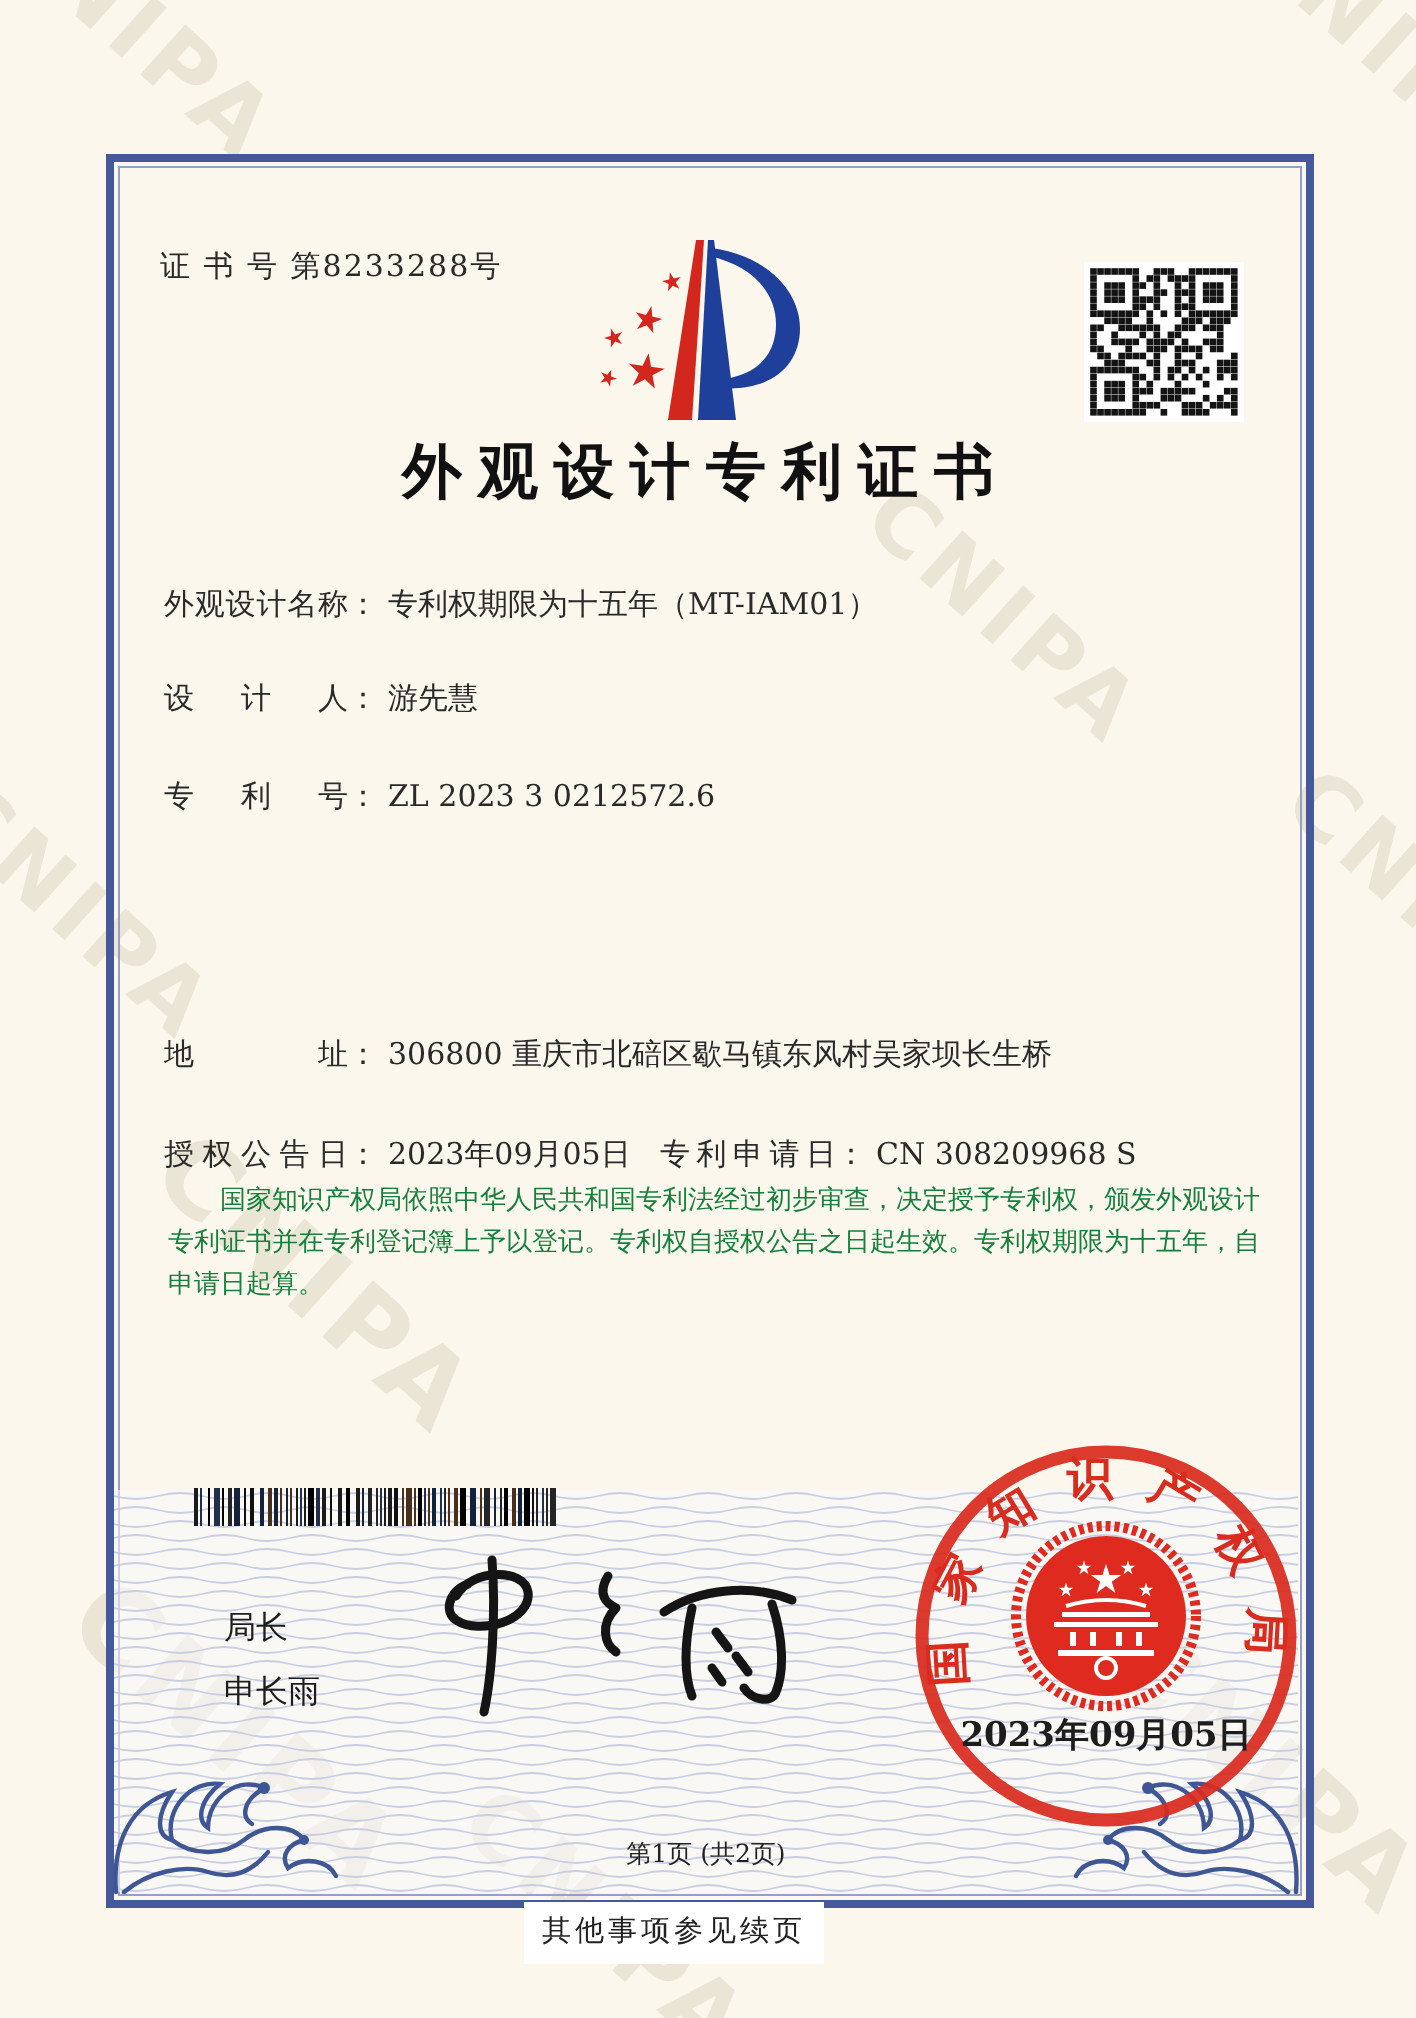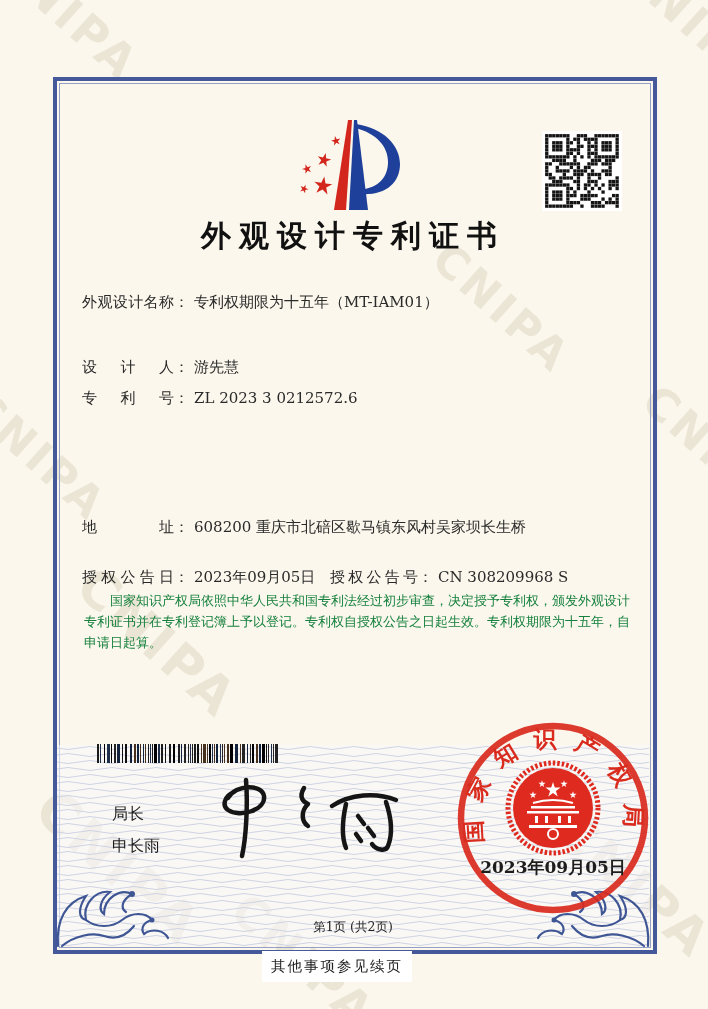--- a/index.html
+++ b/index.html
@@ -128,20 +128,21 @@
   <svg class="flourish" style="left:514px;top:858px;transform:scaleX(-1)" width="140" height="90" viewBox="0 0 140 90">
     <g>
       <path d="M6,88 C4,62 14,44 34,38 C26,50 26,60 34,62 C30,46 44,32 58,34 C48,42 46,52 52,56 C52,40 68,30 80,36 C70,42 68,50 74,54"></path>
       <path d="M10,88 C22,78 40,74 52,78 C64,82 74,78 82,68"></path>
       <path d="M34,62 C44,70 60,70 70,62 C80,54 94,54 100,62 C92,64 88,70 92,76 C100,70 112,72 116,80"></path>
       <circle cx="80" cy="36" r="3"></circle>
         <circle cx="100" cy="62" r="2.5"></circle>
     </g>
   </svg>
 
+  <div class="cert-no">证 书 号 第8233288号</div>
 
   <svg class="logo" width="110" height="100" viewBox="0 0 110 100">
     <defs>
       <polygon id="st" points="0,-10 2.23,-3.07 9.51,-3.09 3.61,1.17 5.88,8.09 0,3.8 -5.88,8.09 -3.61,1.17 -9.51,-3.09 -2.23,-3.07"></polygon>
     </defs>
     <polygon points="52,4 56,4 50,94 38,94" fill="#d3271e"></polygon>
     <polygon points="58,4 61,4 72,94 53,94" fill="#1e3f9a"></polygon>
     <path d="M60,8 C88,12 104,30 104,48 C104,68 88,80 64,78 L63,74 C84,72 92,60 92,46 C92,30 80,17 59,12 Z" fill="#1e3f9a"></path>
     <use href="#st" fill="#d3271e" transform="translate(40,25) scale(0.5) rotate(-12)"></use>
     <use href="#st" fill="#d3271e" transform="translate(28,44) scale(0.72) rotate(14)"></use>
@@ -406,33 +407,33 @@
         <rect x="55.7" y="68.9" width="3.1" height="3.1"></rect>
         <rect x="68.9" y="68.9" width="3.1" height="3.1"></rect>
       </svg>
   </div>
 
   <div class="title">外观设计专利证书</div>
 
   <div class="frow" style="top:293px">
     <span class="flabel">外观设计名称</span><span class="fcolon">：</span><span class="fvalue">专利权期限为十五年（MT-IAM01）</span>
   </div>
-  <div class="frow" style="top:358px">
+  <div class="frow" style="top:340px">
     <span class="flabel">设计人</span><span class="fcolon">：</span><span class="fvalue">游先慧</span>
   </div>
   <div class="frow" style="top:389px">
     <span class="flabel">专利号</span><span class="fcolon">：</span><span class="fvalue">ZL 2023 3 0212572.6</span>
   </div>
   <div class="frow" style="top:518px">
-    <span class="flabel">地址</span><span class="fcolon">：</span><span class="fvalue">608200 重庆市北碚区歇马镇东风村吴家坝长生桥</span>
+    <span class="flabel">地址</span><span class="fcolon">：</span><span class="fvalue">306800 重庆市北碚区歇马镇东风村吴家坝长生桥</span>
   </div>
   <div class="frow" style="top:568px">
     <span class="flabel">授权公告日</span><span class="fcolon">：</span><span class="fvalue">2023年09月05日</span>
     <span class="fpair2">
-      <span class="flabel">授权公告号</span><span class="fcolon">：</span><span class="fvalue">CN 308209968 S</span>
+      <span class="flabel">专利申请日</span><span class="fcolon">：</span><span class="fvalue">CN 308209968 S</span>
     </span>
   </div>
 
   <div class="body-text">
     <p>国家知识产权局依照中华人民共和国专利法经过初步审查，决定授予专利权，颁发外观设计专利证书并在专利登记簿上予以登记。专利权自授权公告之日起生效。专利权期限为十五年，自申请日起算。</p>
   </div>
 
   <div class="barcode">
       <i style="left:0px;width:2px;background:#1b1b1b"></i>
       <i style="left:3px;width:1px;background:#20304a"></i>

